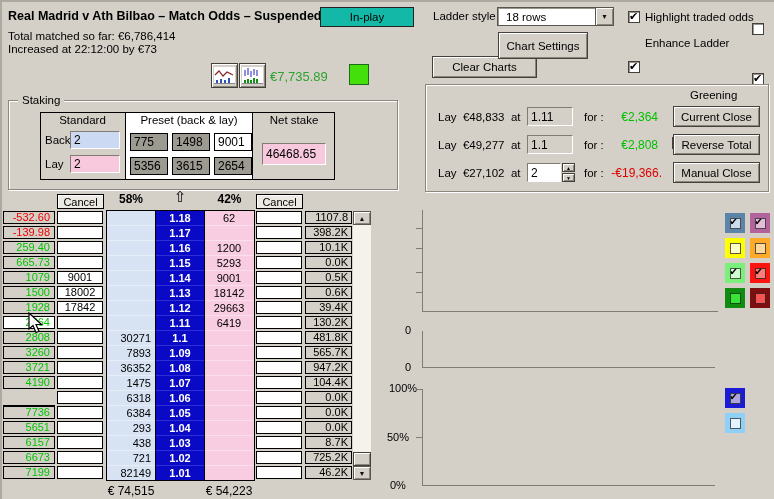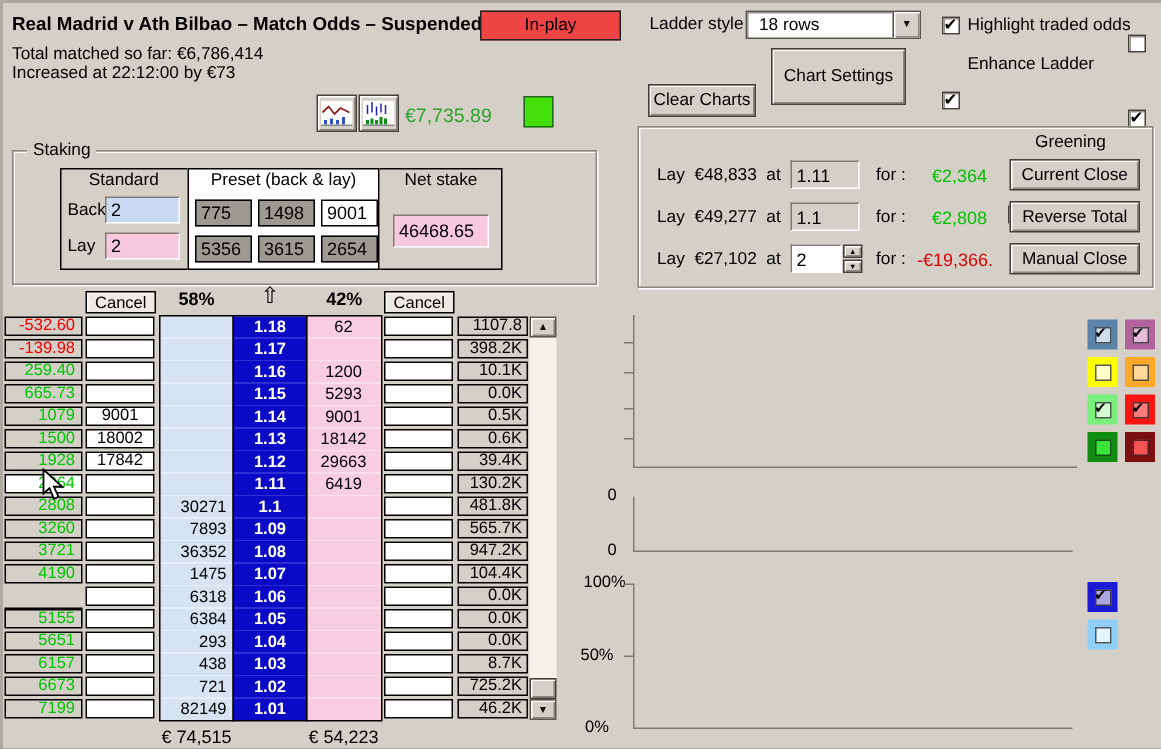--- a/index.html
+++ b/index.html
@@ -55,36 +55,36 @@
   .swatch{position:absolute;width:20px;height:20px;box-sizing:border-box;display:flex;align-items:center;justify-content:center;}
   .swatch .inner{width:11px;height:11px;border:1px solid rgba(0,0,0,.65);box-sizing:border-box;position:relative;}
   .swatch .inner .ck{position:absolute;left:-1px;top:-3px;font-size:10px;color:#000;}
 </style>
 </head>
 <body>
 
 <div class="app">
 
   <div class="abs bold" style="left:8px;top:9px;font-size:12.5px;">Real Madrid v Ath Bilbao – Match Odds – Suspended</div>
-  <div class="abs flexc" style="left:320px;top:7px;width:92px;height:18px;background:#ef4444;border:1px solid #222;font-size:11.5px;">In-play</div>
+  <div class="abs flexc" style="left:320px;top:7px;width:92px;height:18px;background:#14b8a6;border:1px solid #222;font-size:11.5px;">In-play</div>
   <div class="abs t115" style="left:8px;top:30px;">Total matched so far: €6,786,414</div>
   <div class="abs t115" style="left:8px;top:43px;">Increased at 22:12:00 by €73</div>
 
   <div class="abs t115" style="left:433px;top:10px;">Ladder style</div>
   <div class="abs combo" style="left:497px;top:7px;width:117px;height:19px;">
     <span class="val">18 rows</span>
     <span class="drop">▼</span>
   </div>
   <div class="abs cb" style="left:628px;top:11px;">
       <span class="ck">✔</span>
     </div>
   <div class="abs t115" style="left:645px;top:11px;">Highlight traded odds</div>
   <div class="abs cb" style="left:752px;top:11px;"></div>
-  <div class="abs btn3d" style="left:432px;top:32px;width:72px;height:22px;margin-top:24px;">Clear Charts</div>
-  <div class="abs btn3d" style="left:514px;top:32px;width:90px;height:38px;">Chart Settings</div>
+  <div class="abs btn3d" style="left:432px;top:32px;width:105px;height:22px;margin-top:24px;">Clear Charts</div>
+  <div class="abs btn3d" style="left:498px;top:32px;width:90px;height:27px;">Chart Settings</div>
   <div class="abs cb" style="left:628px;top:37px;">
       <span class="ck">✔</span>
     </div>
   <div class="abs t115" style="left:645px;top:37px;">Enhance Ladder</div>
   <div class="abs cb" style="left:752px;top:37px;">
       <span class="ck">✔</span>
     </div>
 
   <div class="abs btn3d" style="left:211px;top:63px;width:27px;height:25px;">
     <svg width="21" height="17" viewBox="0 0 21 17">
@@ -262,21 +262,21 @@
         <div class="lcell lc-lay" style="top: 376px;"></div>
         <div class="lcell lc-cl" style="top: 376px;"></div>
         <div class="lcell lc-vol" style="top: 376px;">104.4K</div>
         <div class="lcell lc-pnl pos" style="top: 405px; text-align: right;">4668</div>
         <div class="lcell lc-cb" style="top: 391px;"></div>
         <div class="lcell lc-back" style="top: 391px;">6318</div>
         <div class="lcell lc-price" style="top: 391px;">1.06</div>
         <div class="lcell lc-lay" style="top: 391px;"></div>
         <div class="lcell lc-cl" style="top: 391px;"></div>
         <div class="lcell lc-vol" style="top: 391px;">0.0K</div>
-        <div class="lcell lc-pnl pos" style="top: 406px;">5155</div>
+        <div class="lcell lc-pnl pos" style="top: 406px;">7736</div>
         <div class="lcell lc-cb" style="top: 406px;"></div>
         <div class="lcell lc-back" style="top: 406px;">6384</div>
         <div class="lcell lc-price" style="top: 406px;">1.05</div>
         <div class="lcell lc-lay" style="top: 406px;"></div>
         <div class="lcell lc-cl" style="top: 406px;"></div>
         <div class="lcell lc-vol" style="top: 406px;">0.0K</div>
         <div class="lcell lc-pnl pos" style="top: 421px;">5651</div>
         <div class="lcell lc-cb" style="top: 421px;"></div>
         <div class="lcell lc-back" style="top: 421px;">293</div>
         <div class="lcell lc-price" style="top: 421px;">1.04</div>

